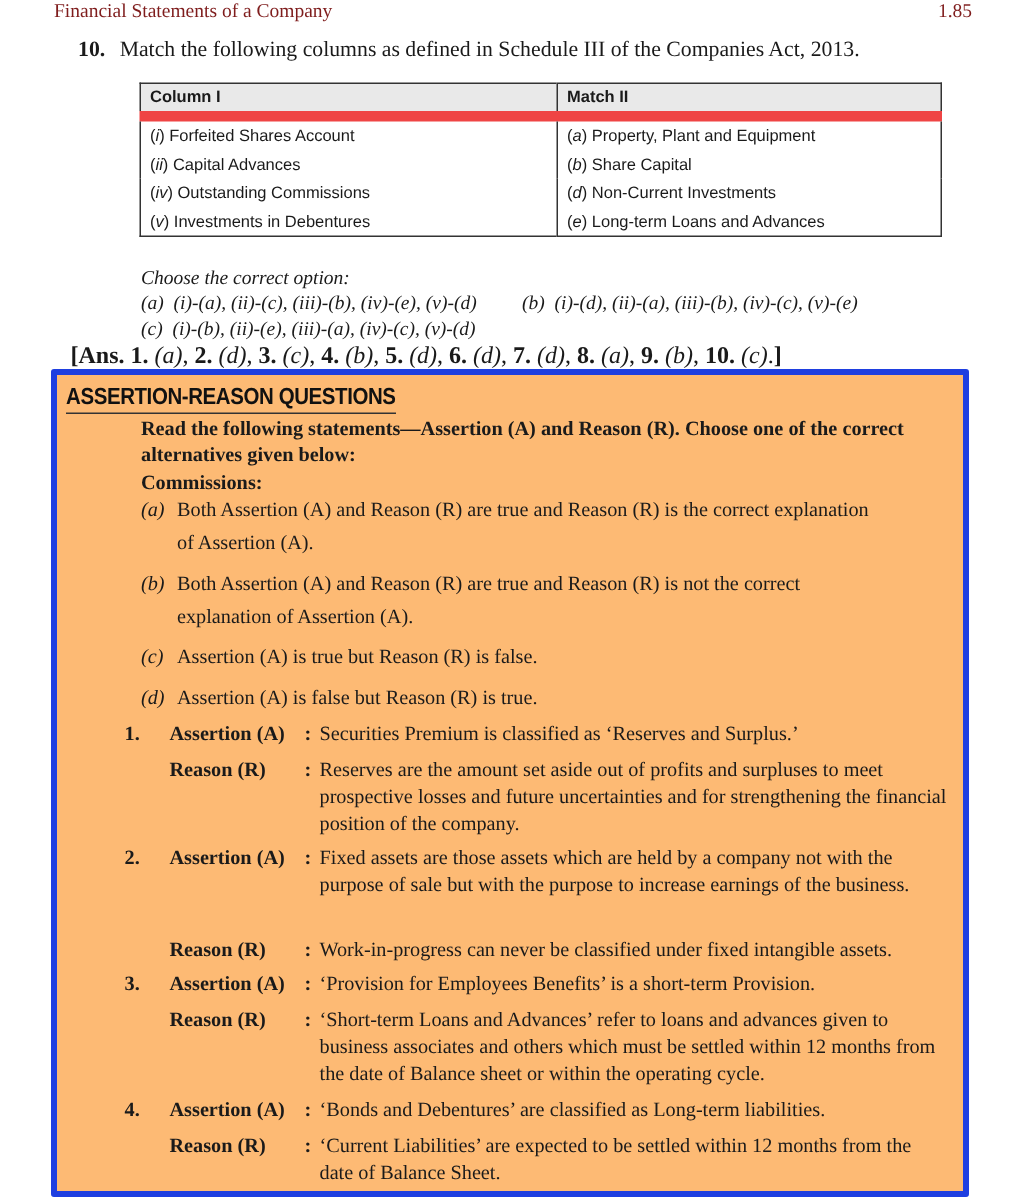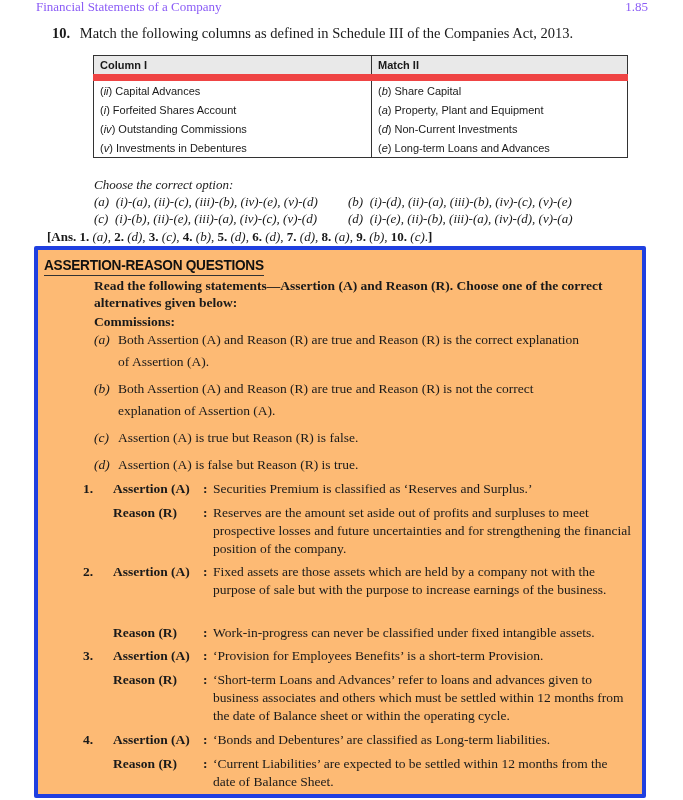--- a/index.html
+++ b/index.html
@@ -3,21 +3,21 @@
 <meta charset="utf-8">
 <style>
   html, body { margin: 0; padding: 0; }
   body {
     width: 683px; height: 800px; background: #ffffff;
     font-family: "Liberation Serif", "DejaVu Serif", serif;
     color: #1a1a1a; position: relative; overflow: hidden;
   }
   .header {
     position: absolute; left: 36px; top: 0px; width: 612px; height: 16px;
-    font-size: 13px; color: #8b5cf6;
+    font-size: 13px; color: #7f1d1d;
   }
   .header .title { position: absolute; left: 0; top: -1px; }
   .header .page { position: absolute; right: 0; top: -1px; }
 
   .q10 { position: absolute; left: 52px; top: 25px; font-size: 14.5px; }
   .q10 .num { font-weight: bold; margin-right: 6px; }
 
   table.match {
     position: absolute; left: 93px; top: 55px; width: 535px;
     border-collapse: collapse; font-family: "Liberation Sans", sans-serif;
@@ -31,21 +31,21 @@
   table.match th:first-child, table.match td:first-child { border-right: 1.5px solid #333; width: 265px; }
   .ital { font-style: italic; }
 
   .choose { position: absolute; left: 94px; top: 177px; font-size: 13px; font-style: italic; }
   .opts { position: absolute; left: 94px; top: 194px; font-size: 13px; }
   .opts .row { height: 17px; position: relative; width: 540px; text-align: right; }
   .opts .cell { position: absolute; top: 0; white-space: nowrap; }
   .opts .cell.c1 { left: 0; }
   .opts .cell.c2 { left: 254px; }
 
-  .ans { position: absolute; left: 47px; top: 229px; font-size: 13px; white-space: nowrap; }
+  .ans { position: absolute; left: 47px; top: 229px; font-size: 16px; white-space: nowrap; }
   .ans b { font-weight: bold; }
 
   .box {
     position: absolute; left: 34px; top: 246px; width: 604px; height: 544px;
     border: 4px solid #1f3fe0; background: #fdba74; border-radius: 2px;
   }
   .box-title {
     position: absolute; left: 6px; top: 6px;
     font-family: "Liberation Sans", sans-serif; font-weight: bold; font-size: 15.5px;
     letter-spacing: -0.3px; transform: scaleX(0.88); transform-origin: left;
@@ -85,26 +85,26 @@
 
 <table class="match">
   <thead>
     <tr>
       <th>Column I</th>
       <th>Match II</th>
     </tr>
   </thead>
   <tbody>
     <tr>
+      <td>(<span class="ital">i</span>) <span>Forfeited Shares Account</span></td>
+      <td>(<span class="ital">a</span>) <span>Property, Plant and Equipment</span></td>
+    </tr>
+    <tr>
       <td>(<span class="ital">ii</span>) <span>Capital Advances</span></td>
       <td>(<span class="ital">b</span>) <span>Share Capital</span></td>
-    </tr>
-    <tr>
-      <td>(<span class="ital">i</span>) <span>Forfeited Shares Account</span></td>
-      <td>(<span class="ital">a</span>) <span>Property, Plant and Equipment</span></td>
     </tr>
     <tr>
       <td>(<span class="ital">iv</span>) <span>Outstanding Commissions</span></td>
       <td>(<span class="ital">d</span>) <span>Non-Current Investments</span></td>
     </tr>
     <tr>
       <td>(<span class="ital">v</span>) <span>Investments in Debentures</span></td>
       <td>(<span class="ital">e</span>) <span>Long-term Loans and Advances</span></td>
     </tr>
   </tbody>
@@ -112,21 +112,20 @@
 
 <div class="choose">Choose the correct option:</div>
 
 <div class="opts">
   <div class="row">
     <div class="cell c1"><span class="ital">(a)</span>&nbsp; <span class="ital">(i)-(a), (ii)-(c), (iii)-(b), (iv)-(e), (v)-(d)</span></div>
     <div class="cell c2"><span class="ital">(b)</span>&nbsp; <span class="ital">(i)-(d), (ii)-(a), (iii)-(b), (iv)-(c), (v)-(e)</span></div>
   </div>
   <div class="row">
     <div class="cell c1"><span class="ital">(c)</span>&nbsp; <span class="ital">(i)-(b), (ii)-(e), (iii)-(a), (iv)-(c), (v)-(d)</span></div>
-    <div class="cell c2"><span class="ital">(d)</span>&nbsp; <span class="ital">(i)-(e), (ii)-(b), (iii)-(a), (iv)-(d), (v)-(a)</span></div>
   </div>
 </div>
 
 <div class="ans">
   <b>[Ans.</b>
   <span><b>1.</b> <i>(a)</i>,</span>
   <span><b>2.</b> <i>(d)</i>,</span>
   <span><b>3.</b> <i>(c)</i>,</span>
   <span><b>4.</b> <i>(b)</i>,</span>
   <span><b>5.</b> <i>(d)</i>,</span>

